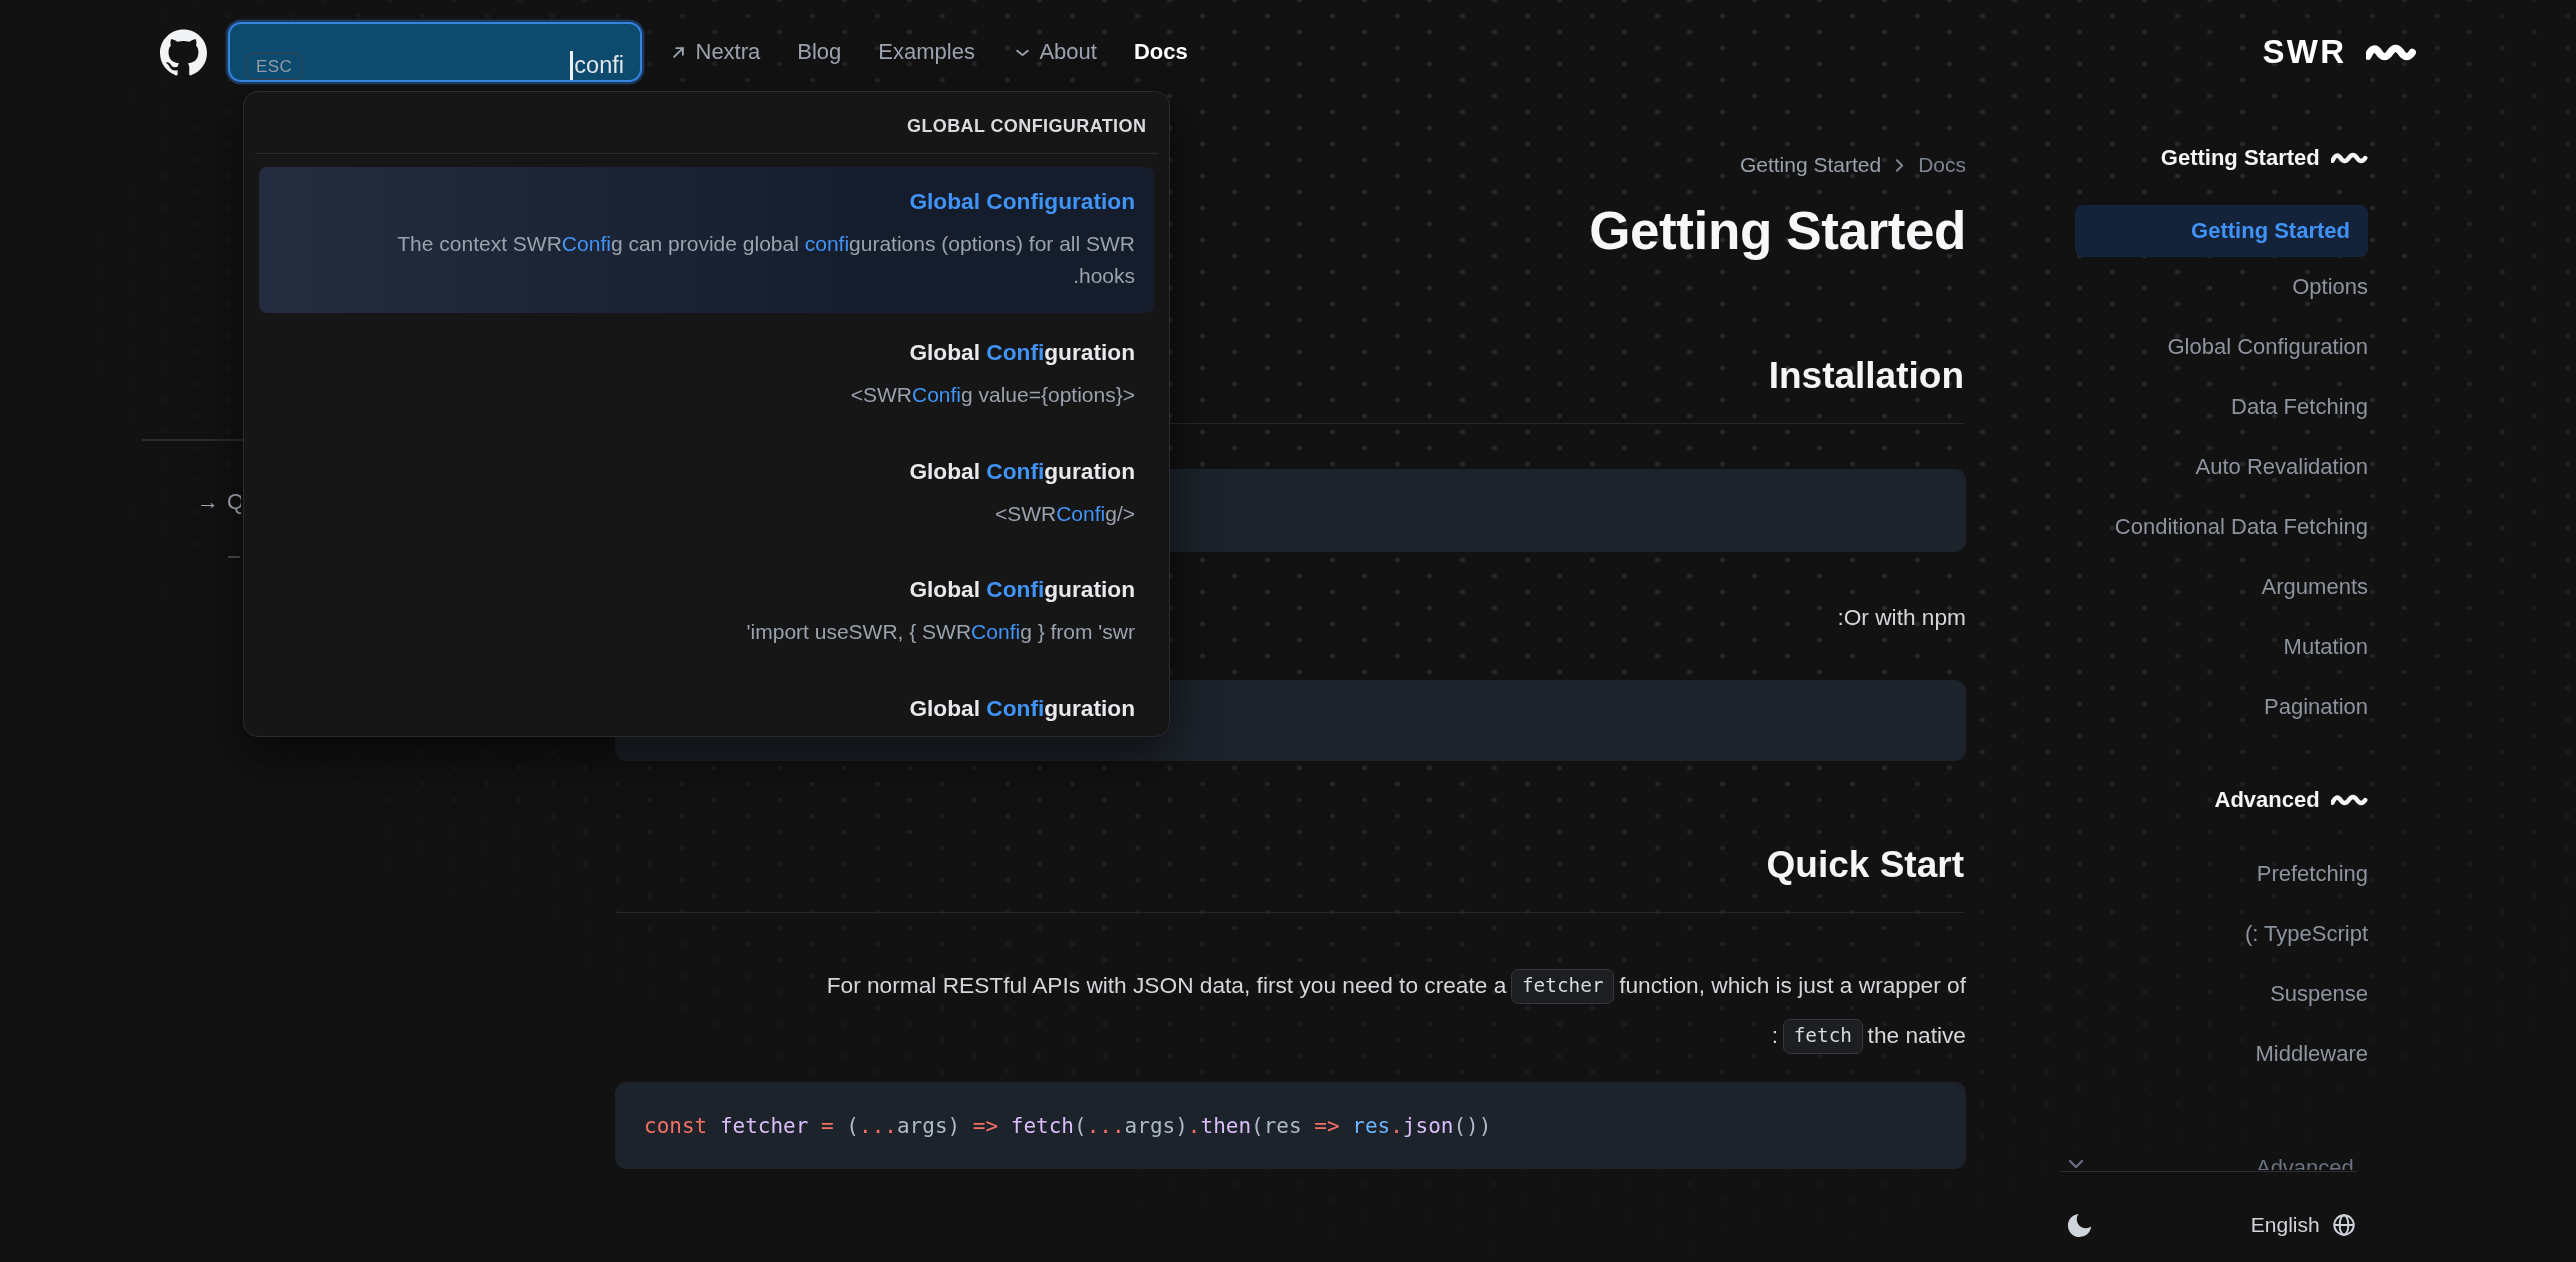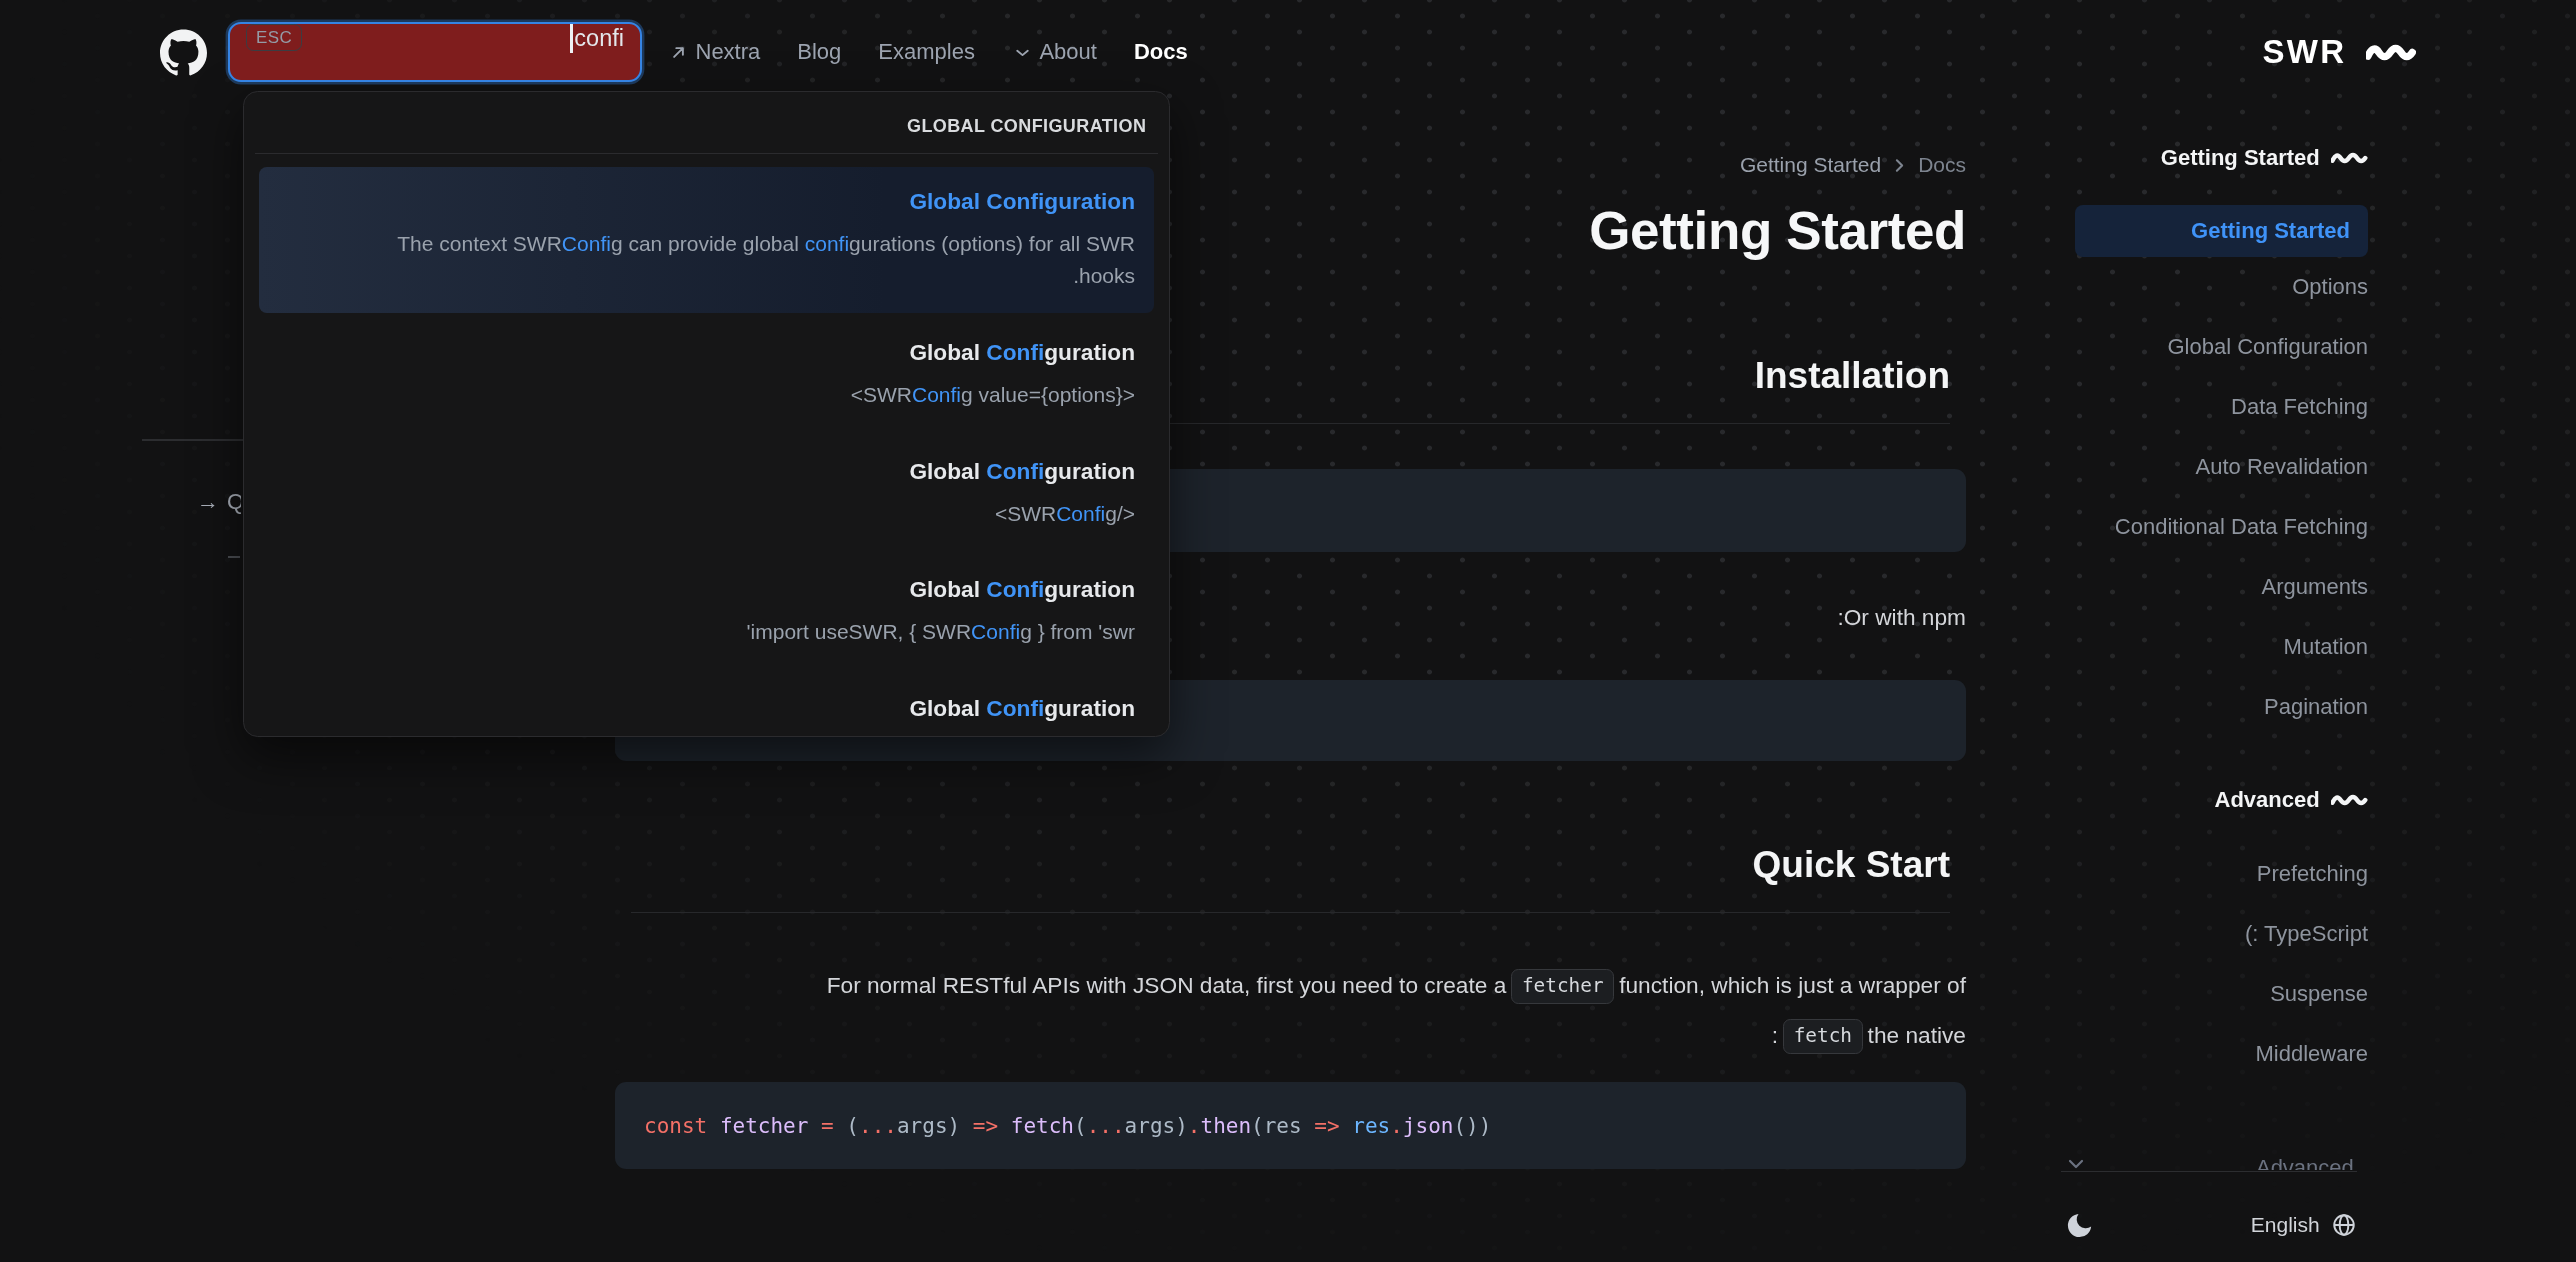--- a/index.html
+++ b/index.html
@@ -12,22 +12,22 @@
       radial-gradient(circle,#2a2b2d 2.1px,transparent 2.8px);
     background-size:65px 32px;
     background-position:0 0,32px 16px;
     -webkit-mask-image:radial-gradient(2184px 1375px at 62% 24%,rgba(0,0,0,.95) 28%,rgba(0,0,0,0) 74%);
     mask-image:radial-gradient(2184px 1375px at 62% 24%,rgba(0,0,0,.95) 28%,rgba(0,0,0,0) 74%);}
   
   .header{position:absolute;top:0;left:0;right:0;height:104px;display:flex;align-items:center;
     padding:0 160px;box-sizing:border-box;z-index:60;}
   .gh{width:47px;height:47px;flex:0 0 auto;margin-right:21px;cursor:pointer;}
   .searchbox{position:relative;width:414px;height:60px;box-sizing:border-box;border:2.4px solid #3584e4;
-    box-shadow:0 0 0 2.4px rgba(53,132,228,.35);border-radius:13px;background:#7f1d1d;
-    display:flex;align-items:flex-start;padding:0 16px;cursor:text;gap:22px;}
+    box-shadow:0 0 0 2.4px rgba(53,132,228,.35);border-radius:13px;background:#0c4a6e;
+    display:flex;align-items:flex-end;padding:0 16px;cursor:text;gap:22px;}
   .kbd-esc{border:1.6px solid #3a3d43;border-radius:7.3px;color:#949ba6;font-size:17px;
     padding:4px 9px;line-height:1;letter-spacing:0.4px;}
   .search-val{margin-left:auto;display:flex;align-items:center;}
   .caret{width:2.4px;height:29px;background:#eef1f4;margin-right:1.6px;}
   .search-text{font-size:23.5px;color:#e3e6ea;}
   .nav{display:flex;align-items:center;gap:37px;margin-left:26px;color:#9ca3af;font-size:22px;}
   .nav a{color:inherit;text-decoration:none;display:flex;align-items:center;gap:6.5px;cursor:pointer;}
   .nav a.active{color:#ffffff;font-weight:700;}
   .nav svg{flex:0 0 auto;}
   .logo{margin-left:auto;display:flex;align-items:center;gap:19.4px;cursor:pointer;}
@@ -50,21 +50,21 @@
   .toc-item{position:absolute;left:197px;top:489px;width:44px;overflow:hidden;white-space:nowrap;
     color:#aab0ba;font-size:22px;z-index:1;display:flex;gap:8px;cursor:pointer;}
   .toc-dash{position:absolute;left:228px;top:556px;width:12px;height:2.4px;background:#4a4d52;z-index:1;}
   
   .content{position:absolute;left:615px;top:104px;width:1351px;z-index:2;text-align:right;color:#d4d6da;}
   .breadcrumb{margin-top:49px;display:flex;justify-content:flex-end;align-items:center;gap:8px;
     font-size:21px;color:#9aa1ac;}
   .breadcrumb .parent{color:#7d848f;cursor:pointer;}
   .breadcrumb .current{color:#9aa1ac;}
   h1.page-title{margin:22.7px 0 0;font-size:53px;font-weight:800;color:#f6f7f8;letter-spacing:-0.4px;}
-  h2.sec{margin:16px;font-size:37px;font-weight:800;color:#f4f5f6;padding-bottom:26px;border-bottom:0.8px solid #27282b;}
+  h2.sec{margin:2px;font-size:37px;font-weight:800;color:#f4f5f6;padding-bottom:26px;border-bottom:0.8px solid #27282b;}
   h2.installation{margin-top:94px;}
   h2.quickstart{margin-top:83px;}
   p.body-p{margin:47px 0 0;font-size:22.7px;line-height:36px;color:#d4d6da;}
   .codeblock{margin-top:45px;background:#1d232b;border-radius:11.3px;box-sizing:border-box;
     direction:ltr;text-align:left;display:flex;align-items:center;padding:0 29px;
     font-family:"DejaVu Sans Mono",monospace;font-size:21px;color:#c9d1d9;}
   .cb1{height:83px;}
   .cb2{height:81px;}
   .cb3{margin-top:8px;height:87px;}
   .qs-p{margin-top:47px;font-size:22.7px;line-height:50px;color:#d4d6da;}

